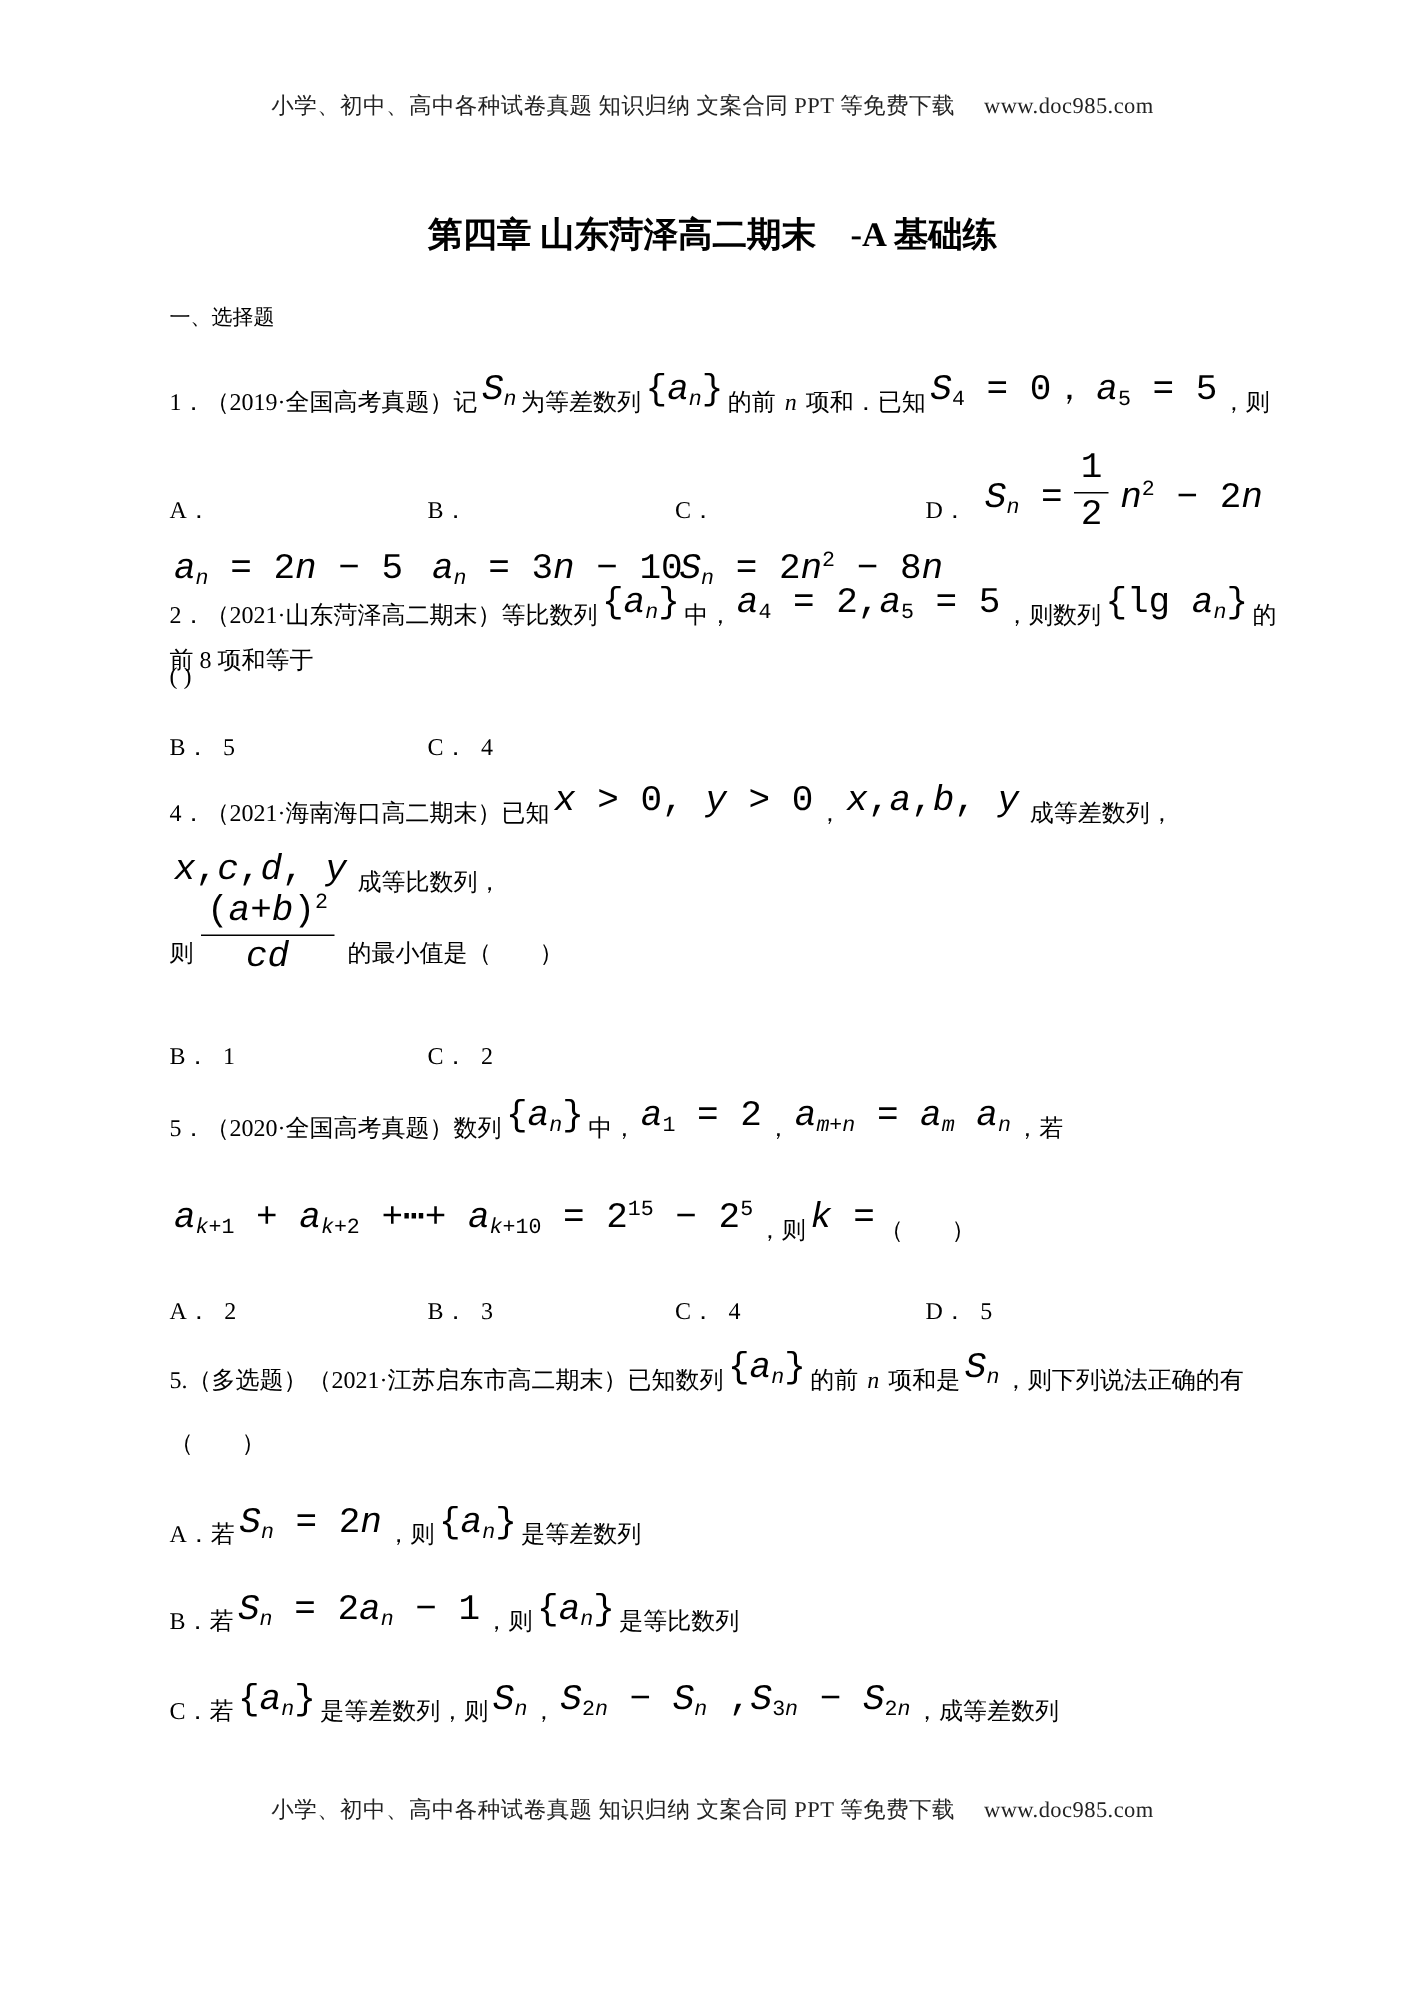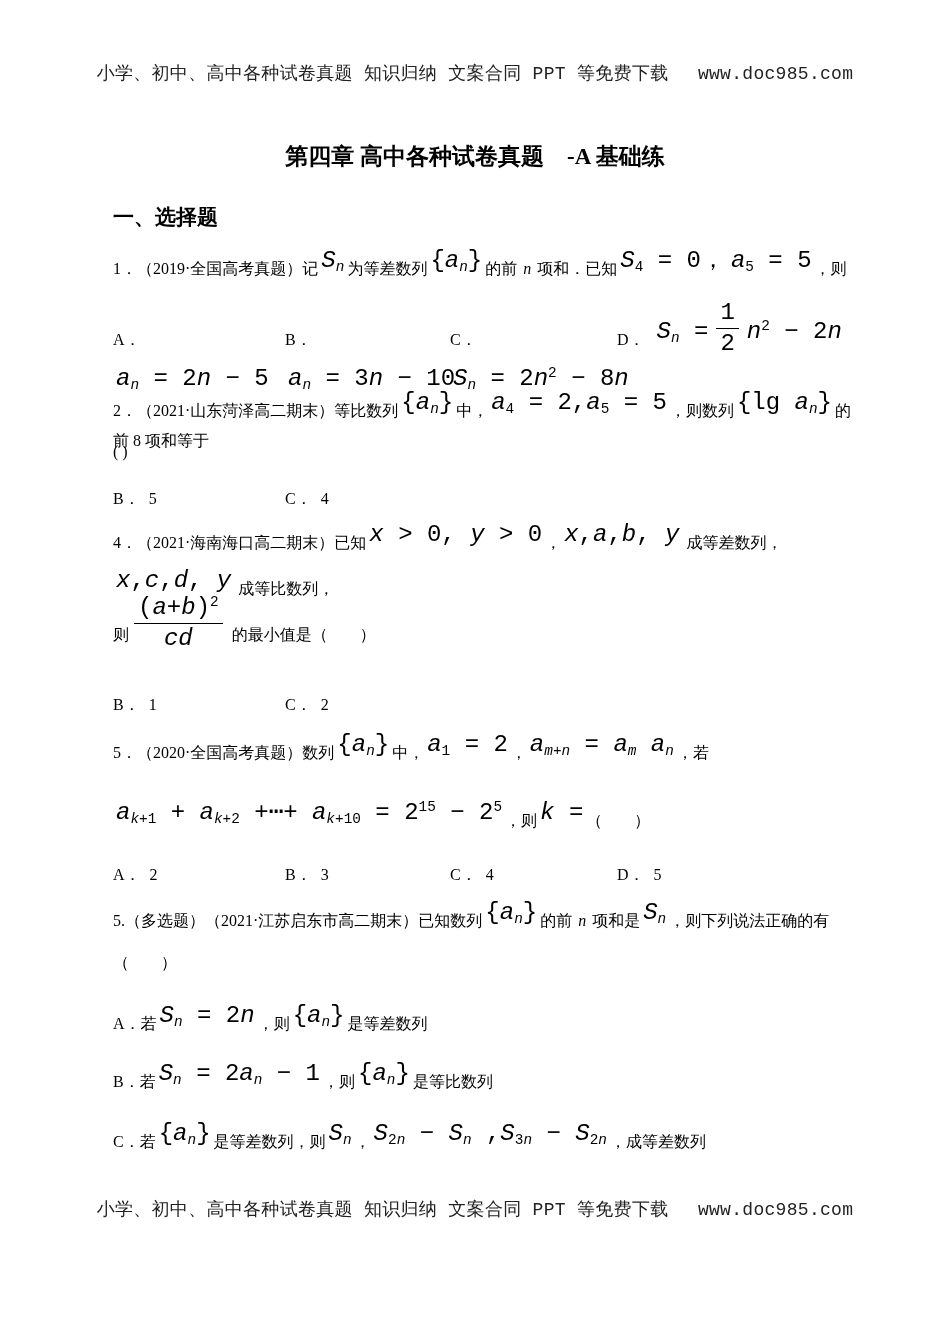--- a/index.html
+++ b/index.html
@@ -8,34 +8,34 @@
     width:950px;height:1344px;
     margin:0 auto;
     background:#ffffff;
     font-family:"Liberation Serif","DejaVu Serif",serif;
     color:#000;
     overflow:hidden;
   }
   .hdr,.ftr{
     position:absolute;left:0;right:0;
     text-align:center;
-    font-size:18px;color:#222;
-    font-family:Liberation Mono, monospace;
+    font-size:15px;color:#222;
+    font-family:Liberation Serif, serif;
     letter-spacing:0.3px;
   }
   .hdr{top:61px;}
   .ftr{top:1197px;}
   .doc-title{
     position:absolute;left:0;right:0;top:141px;
     text-align:center;
     font-size:23px;font-weight:bold;
   }
   .section-heading{
     position:absolute;left:113px;top:203px;
-    font-size:21px;font-weight:bold;
+    font-size:14px;font-weight:normal;
   }
   .blk{
     position:absolute;left:113px;right:85px;
     font-size:16px;line-height:1.9;
   }
   .cn{white-space:pre-wrap;text-align:right;}
   .var{font-style:italic;padding:0 2px;}
   .math{
     font-size:24px;
     vertical-align:7px;
@@ -63,21 +63,21 @@
   .opt:nth-child(2){width:165px;margin-top:12px;}
   .opt:nth-child(3){width:167px;}
   .opt:nth-child(4){flex:1 1 auto;}
   .optlabel{margin-right:9px;}
 </style>
 </head>
 <body>
 
 <div class="page">
   <div class="hdr">小学、初中、高中各种试卷真题 知识归纳 文案合同 PPT 等免费下载　 www.doc985.com</div>
-  <div class="doc-title">第四章 高中各种试卷真题　-A 基础练</div>
+  <div class="doc-title">第四章 山东菏泽高二期末　-A 基础练</div>
   <div class="section-heading">一、选择题</div>
   <div>
       <div class="blk para" style="top: 238px;"><span class="cn">1．（2019·全国高考真题）记</span><span class="math"><span class="mi">S</span><sub><span class="mi">n</span></sub></span><span class="cn">为等差数列</span><span class="math"><span class="mo">{</span><span class="mi">a</span><sub><span class="mi">n</span></sub><span class="mo">}</span></span><span class="cn">的前 </span><span class="var">n</span><span class="cn"> 项和．已知</span><span class="math"><span class="mi">S</span><sub><span class="mo">4</span></sub><span class="mo"> </span><span class="mo">=</span><span class="mo"> </span><span class="mo">0</span><span class="mo">，</span></span><span class="math"><span class="mi">a</span><sub><span class="mo">5</span></sub><span class="mo"> </span><span class="mo">=</span><span class="mo"> </span><span class="mo">5</span></span><span class="cn">，则</span></div>
       <div class="blk optrow" style="top: 303px;">
         <div class="opt"><span class="optlabel">A．</span><span class="math"><span class="mi">a</span><sub><span class="mi">n</span></sub><span class="mo"> </span><span class="mo">=</span><span class="mo"> </span><span class="mo">2</span><span class="mi">n</span><span class="mo"> </span><span class="mo">−</span><span class="mo"> </span><span class="mo">5</span></span></div>
         <div class="opt"><span class="optlabel">B．</span><span class="math"><span class="mi">a</span><sub><span class="mi">n</span></sub><span class="mo"> </span><span class="mo">=</span><span class="mo"> </span><span class="mo">3</span><span class="mi">n</span><span class="mo"> </span><span class="mo">−</span><span class="mo"> </span><span class="mo">1</span><span class="mo">0</span></span></div>
         <div class="opt"><span class="optlabel">C．</span><span class="math"><span class="mi">S</span><sub><span class="mi">n</span></sub><span class="mo"> </span><span class="mo">=</span><span class="mo"> </span><span class="mo">2</span><span class="mi">n</span><sup><span class="mo">2</span></sup><span class="mo"> </span><span class="mo">−</span><span class="mo"> </span><span class="mo">8</span><span class="mi">n</span></span></div>
         <div class="opt"><span class="optlabel">D．</span><span class="math"><span class="mi">S</span><sub><span class="mi">n</span></sub><span class="mo"> </span><span class="mo">=</span></span><span class="math"><span class="frac"><span class="num"><span class="mo">1</span></span><span class="den"><span class="mo">2</span></span></span></span><span class="math"><span class="mi">n</span><sup><span class="mo">2</span></sup><span class="mo"> </span><span class="mo">−</span><span class="mo"> </span><span class="mo">2</span><span class="mi">n</span></span></div>
       </div>
       <div class="blk para" style="top: 380px;"><span class="cn">2．（2021·山东菏泽高二期末）等比数列</span><span class="math"><span class="mo">{</span><span class="mi">a</span><sub><span class="mi">n</span></sub><span class="mo">}</span></span><span class="cn">中，</span><span class="math"><span class="mi">a</span><sub><span class="mo">4</span></sub><span class="mo"> </span><span class="mo">=</span><span class="mo"> </span><span class="mo">2</span><span class="mo">,</span><span class="mi">a</span><sub><span class="mo">5</span></sub><span class="mo"> </span><span class="mo">=</span><span class="mo"> </span><span class="mo">5</span></span><span class="cn">，则数列</span><span class="math"><span class="mo">{</span><span class="mr">lg</span><span class="mo"> </span><span class="mi">a</span><sub><span class="mi">n</span></sub><span class="mo">}</span></span><span class="cn">的前 8 项和等于</span></div>

